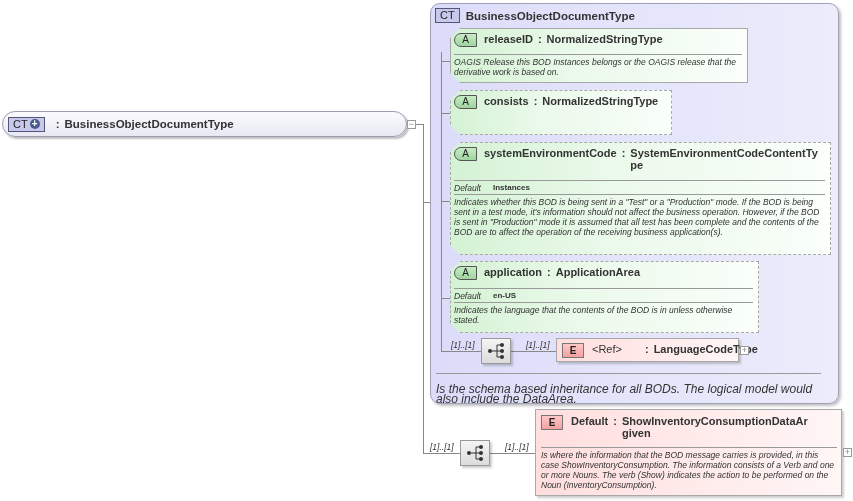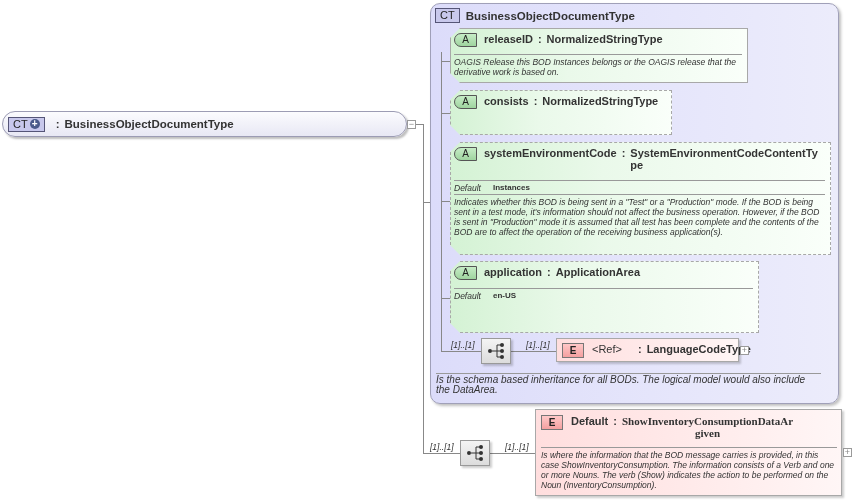--- a/index.html
+++ b/index.html
@@ -38,22 +38,22 @@
   
   .bodt {
     position: absolute; left: 430px; top: 3px; width: 409px; height: 401px;
     border: 1px solid #a0a0b8; border-radius: 10px;
     background: linear-gradient(90deg, #dcdcfa 0%, #e6e6fb 60%, #ececfb 100%);
     box-shadow: 2px 2px 3px rgba(0,0,0,0.25);
   }
   .bodt-title { position: absolute; left: 4px; top: 4px; display: flex; align-items: center;
     font-size: 11.5px; font-weight: bold; color: #333; }
   .bodt-desc { position: absolute; left: 5px; top: 369px; width: 385px;
-    border-top: 1px solid #999; padding-top: 1px;
-    font-size: 10px; font-style: italic; color: #333; line-height: 10px; }
+    border-top: 1px solid #999; padding-top: 10px;
+    font-size: 12px; font-style: italic; color: #333; line-height: 10px; }
 
   
   .attr {
     position: absolute;
     background: linear-gradient(90deg, #d4f2d4 0%, #eaf9ea 40%, #fafffa 100%);
     clip-path: polygon(10px 0, 100% 0, 100% 100%, 10px 100%, 0 calc(100% - 10px), 0 10px);
     box-shadow: 2px 2px 2px rgba(0,0,0,0.2);
   }
   .attr-border { position: absolute; inset: 0; border: 1px dashed #a8a8a8; pointer-events: none; }
   .attr-solid { border-style: solid; }
@@ -175,41 +175,42 @@
     <div class="a-head">
       <span class="a-badge">A</span>
       <span class="a-name">application</span>
       <span class="a-sep">:</span>
       <span class="a-type">ApplicationArea</span>
     </div>
     <div class="a-row a-default" style="top:27px;">
       <span class="lbl">Default</span>
       <span class="val">en-US</span>
     </div>
+    <div class="a-row a-desc" style="top:41px;">Indicates the language that the contents of the BOD is in unless otherwise stated.</div>
   </div>
 
   <div class="card" style="left:20px; top:336px;">[1]..[1]</div>
   <div class="seq" style="left:50px; top:334px;">
     <svg width="28" height="24" viewBox="0 0 28 24">
       <circle cx="8" cy="12" r="2" fill="#333"></circle>
       <line x1="10" y1="12" x2="15" y2="12" stroke="#333" stroke-width="1"></line>
       <line x1="15" y1="6" x2="15" y2="18" stroke="#333" stroke-width="1"></line>
       <line x1="15" y1="6" x2="19" y2="6" stroke="#333" stroke-width="1"></line>
       <line x1="15" y1="18" x2="19" y2="18" stroke="#333" stroke-width="1"></line>
       <line x1="15" y1="12" x2="19" y2="12" stroke="#333" stroke-width="1"></line>
       <circle cx="20" cy="6" r="2" fill="#333"></circle>
       <circle cx="20" cy="12" r="2" fill="#333"></circle>
       <circle cx="20" cy="18" r="2" fill="#333"></circle>
     </svg>
   </div>
   <div class="card" style="left:95px; top:336px;">[1]..[1]</div>
   <div class="elem" style="left:125px; top:334px; width:183px; height:24px;">
     <div class="e-head" style="top:4px;">
       <span class="e-badge">E</span>
-      <span style="font-weight:normal; margin-right:16px;">&lt;Ref&gt;</span>
+      <span style="font-weight:normal; margin-right:23px;">&lt;Ref&gt;</span>
       <span style="margin-right:5px;">:</span>
       <span>LanguageCodeType</span>
     </div>
   </div>
   <div class="toggle" style="left:309px; top:342px;">+</div>
 
   <div class="bodt-desc">Is the schema based inheritance for all BODs. The logical model would also include the DataArea.</div>
 </div>
 
 <div class="card" style="left:430px; top:442px;">[1]..[1]</div>
@@ -226,20 +227,20 @@
     <circle cx="20" cy="18" r="2" fill="#333"></circle>
   </svg>
 </div>
 <div class="card" style="left:505px; top:442px;">[1]..[1]</div>
 
 <div class="elem" style="left:535px; top:409px; width:307px; height:87px;">
   <div class="e-head">
     <span class="e-badge">E</span>
     <span>Default</span>
     <span style="margin:0 5px;">:</span>
-    <span style="text-align:center;font-family:Liberation Serif, serif;">
+    <span style="">
       <span>ShowInventoryConsumptionDataAr</span><br>
       <span>given</span>
     </span>
   </div>
   <div class="a-row a-desc" style="left:5px; right:4px; top:37px;">Is where the information that the BOD message carries is provided, in this case ShowInventoryConsumption. The information consists of a Verb and one or more Nouns. The verb (Show) indicates the action to be performed on the Noun (InventoryConsumption).</div>
 </div>
 <div class="toggle" style="left:843px; top:448px;">+</div>
 
 </body></html>

